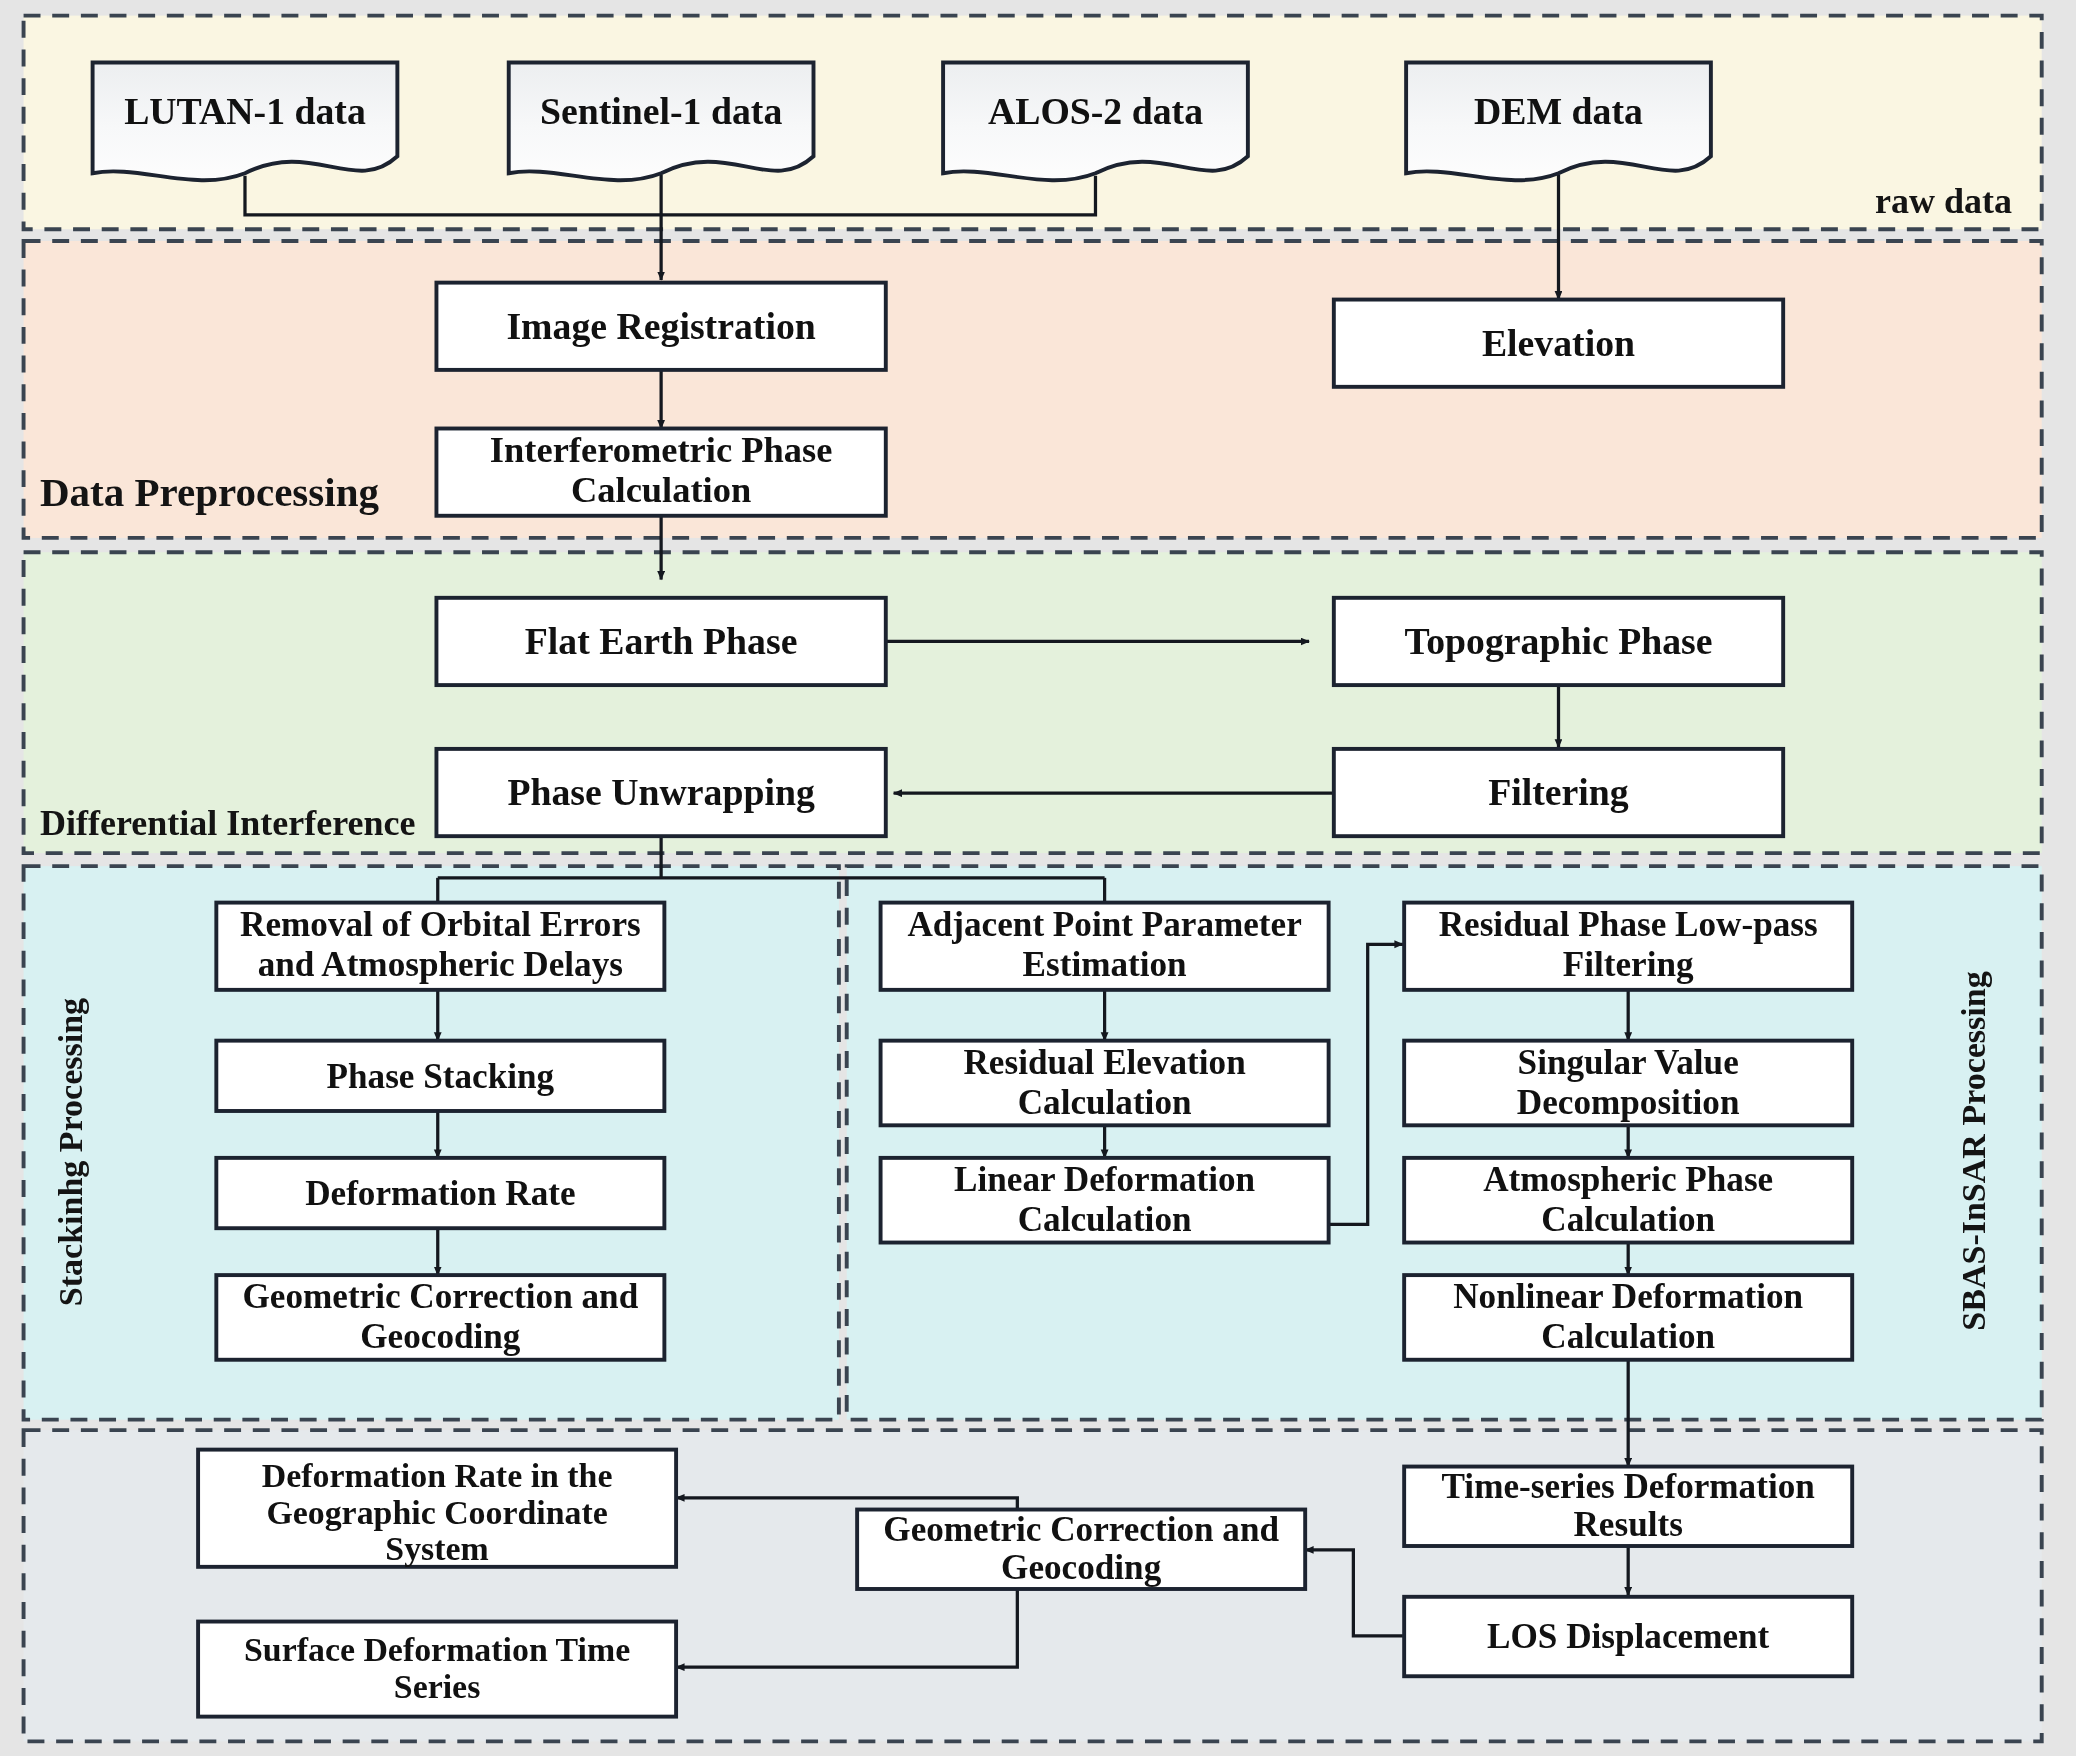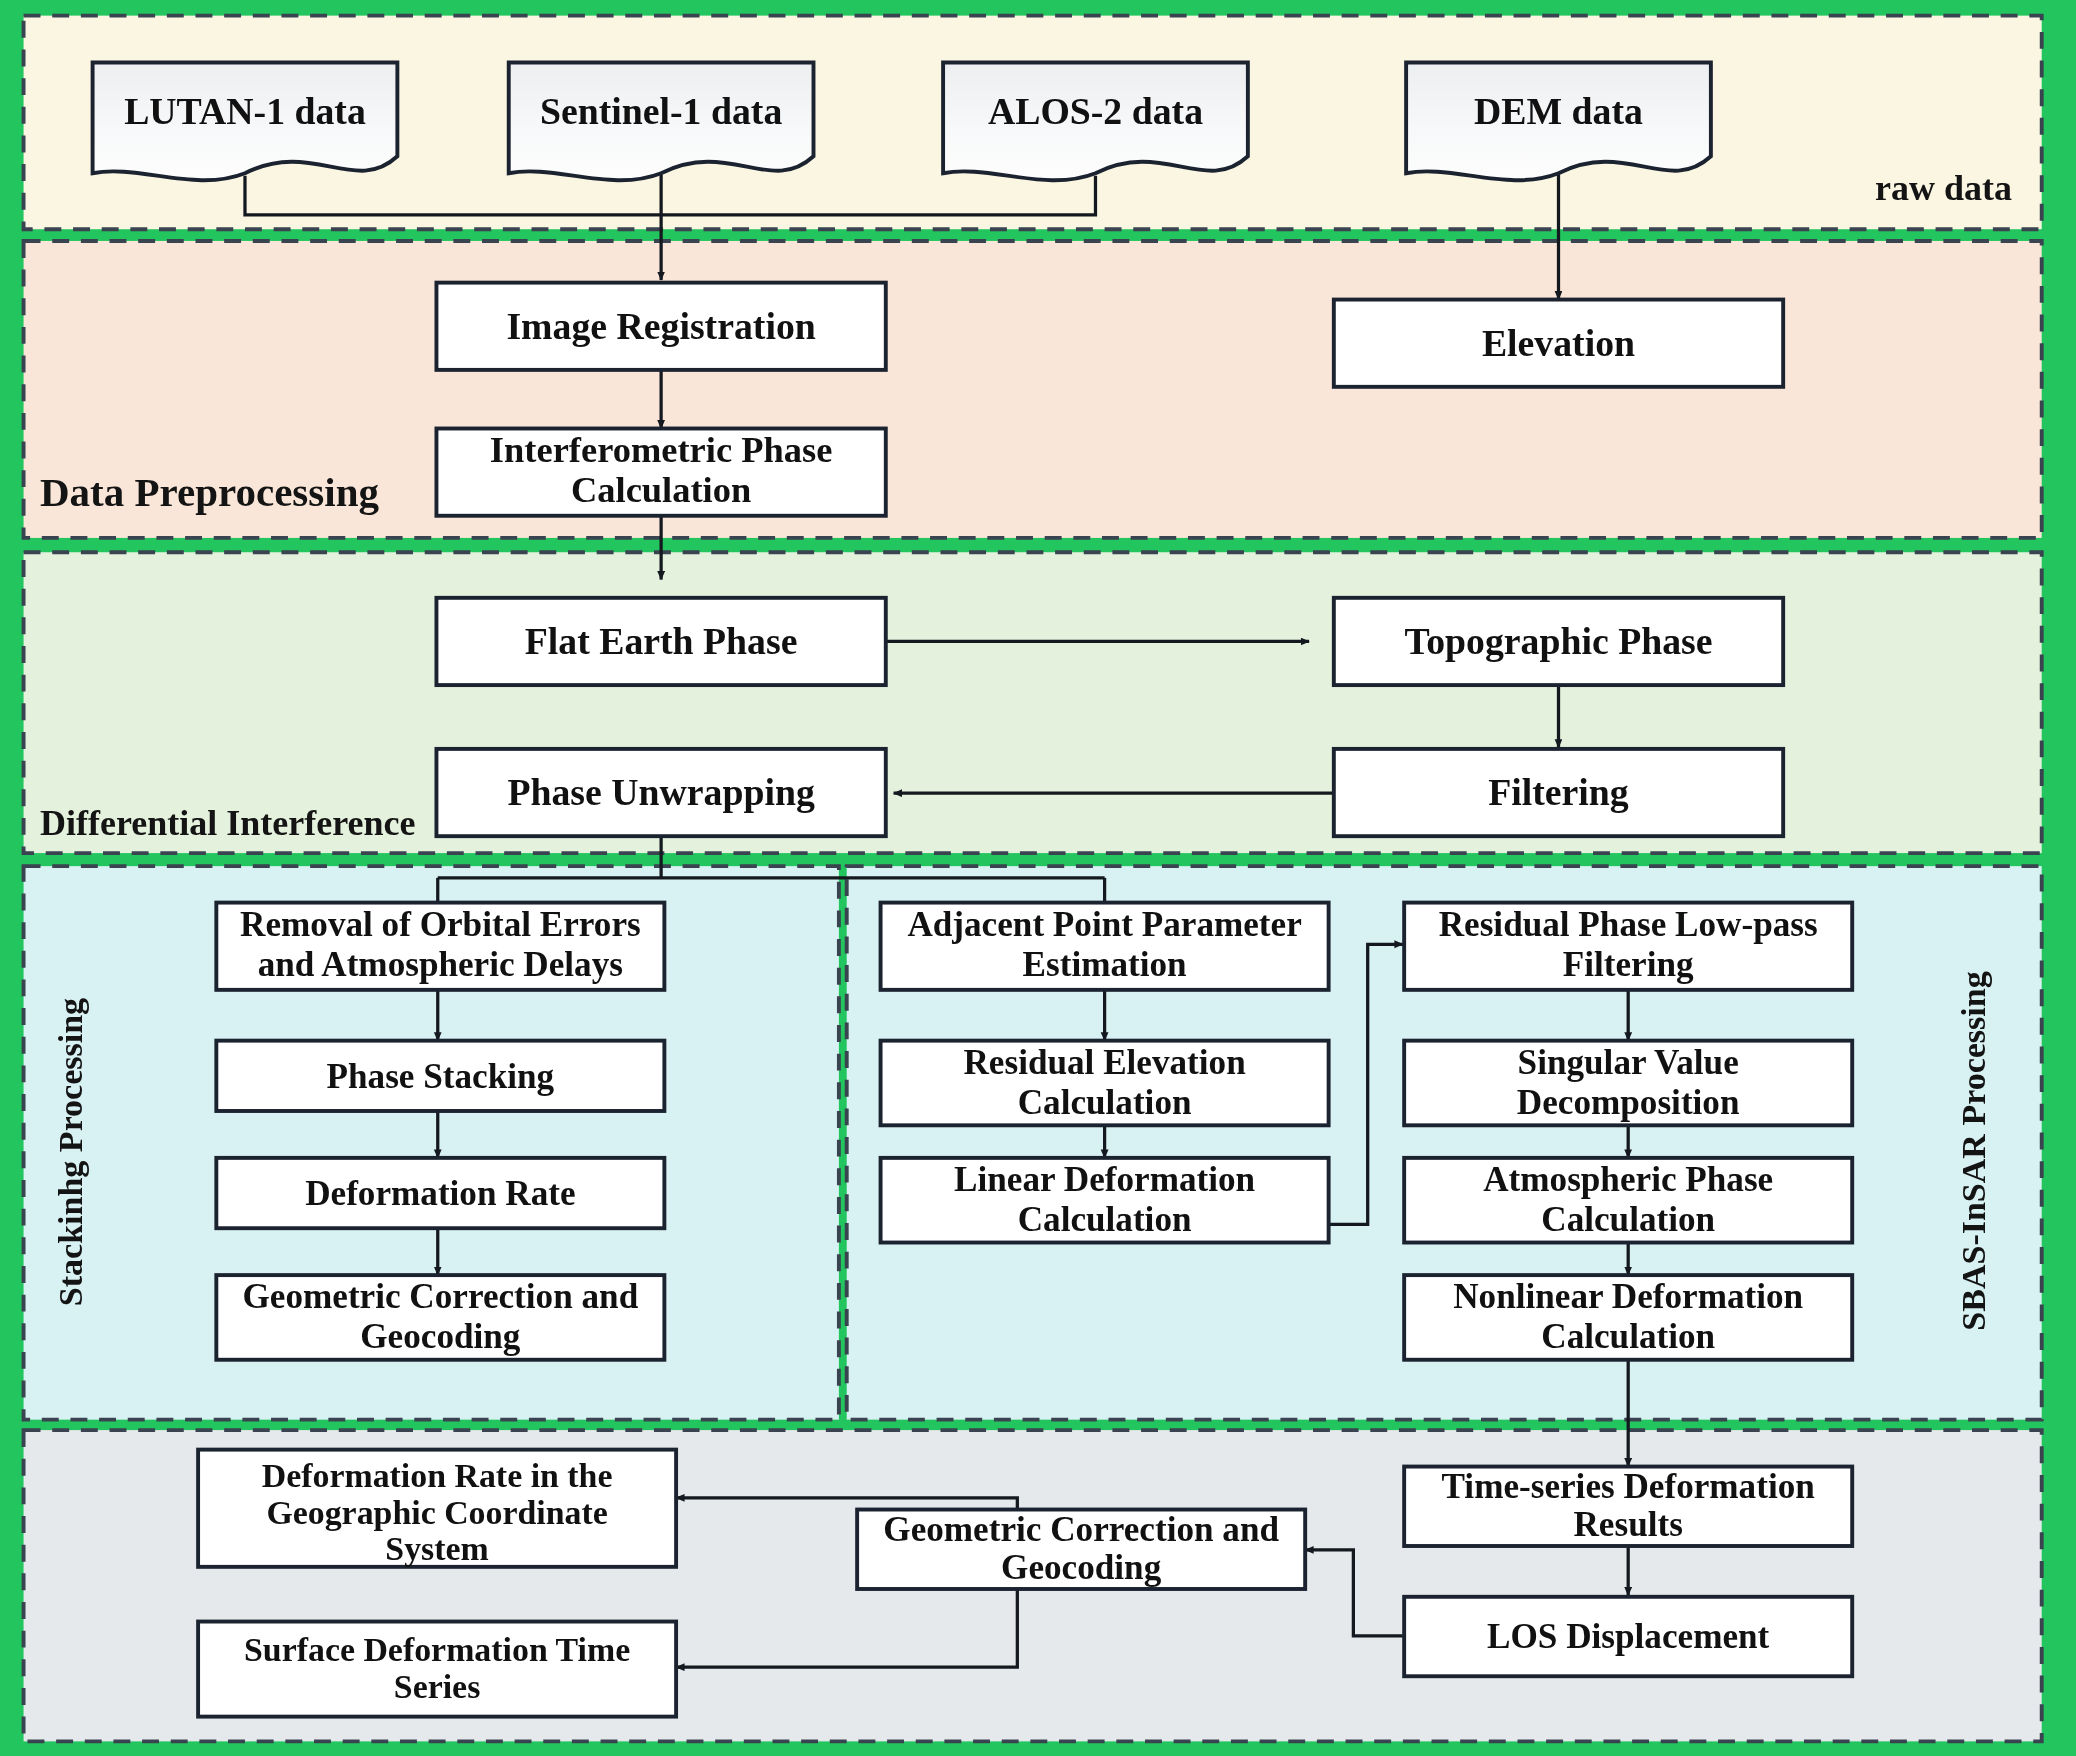--- a/index.html
+++ b/index.html
@@ -1,17 +1,17 @@
 <!DOCTYPE html>
 <html style="font-size:10.4px"><head>
 <meta charset="utf-8">
 <style>
   html,body{margin:0;padding:0;background:#ffffff;}
   body{font-family:"Liberation Serif", serif;}
-  #root{position:relative;width:2077px;height:1757px;background:#22c55e;overflow:hidden;}
+  #root{position:relative;width:2077px;height:1757px;background:#e5e5e5;overflow:hidden;}
   svg{position:absolute;left:0;top:0;width:2077px;height:1757px;}
   .bandlabel{
     position:absolute;font-weight:bold;color:#141414;
     font-family:"Liberation Serif", serif;white-space:nowrap;
   }
   .vlabel{transform-origin:center center;}
   .nodetext{
     font-family:"Liberation Serif", serif;font-weight:bold;
     fill:#111111;text-anchor:middle;
   }
@@ -225,21 +225,21 @@
       <text class="nodetext" x="671" y="2396" font-size="52">System</text>
     </g>
     <g>
       <rect x="304" y="2490" width="734" height="146" fill="#ffffff" stroke="#1c2330" stroke-width="6"></rect>
       <text class="nodetext" x="671" y="2551" font-size="52">Surface Deformation Time</text>
       <text class="nodetext" x="671" y="2608" font-size="52">Series</text>
     </g>
 
   </svg>
 
-  <div class="bandlabel" style="left:1875px;top:167px;font-size:36px;">raw data</div>
+  <div class="bandlabel" style="left:1875px;top:180px;font-size:36px;">raw data</div>
 
   <div class="bandlabel" style="left:40px;top:468px;font-size:41px;">Data Preprocessing</div>
 
   <div class="bandlabel" style="left:40px;top:802px;font-size:36px;">Differential Interference</div>
 
   <div class="bandlabel vlabel" style="left:-138px;top:1133px;width:417px;text-align:center;font-size:34px;transform:rotate(-90deg);">Stackinhg Processing</div>
 
   <div class="bandlabel vlabel" style="left:1752px;top:1132px;width:443px;text-align:center;font-size:34px;transform:rotate(-90deg);">SBAS-InSAR Processing</div>
 
 

